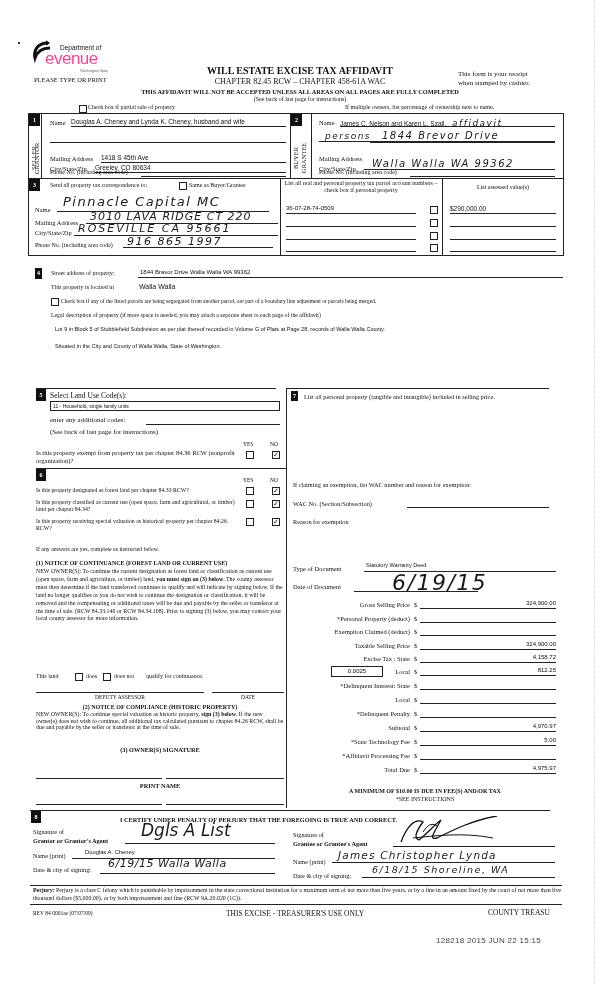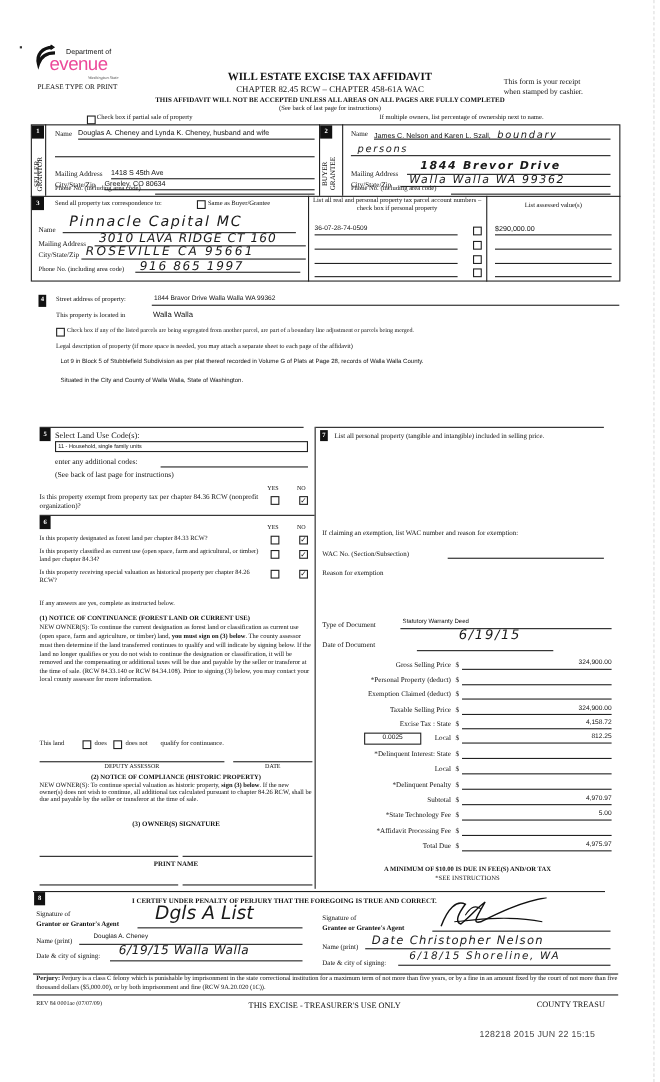--- a/index.html
+++ b/index.html
@@ -77,41 +77,41 @@
   <div class="vline" style="left:311px;top:113px;height:65px;"></div>
   <div class="vert" style="left:292px;top:140px;width:10px;height:36px;">
     <span>BUYER</span>
   </div>
   <div class="vert" style="left:300px;top:140px;width:10px;height:36px;">
     <span>GRANTEE</span>
   </div>
   <span class="abs lbl" style="left:319px;top:119px;">Name</span>
   <span class="abs typed ul" style="left:340px;top:118px;width:215px;height:9px;">
     <span>James C. Nelson and Karen  L. Szall,</span>
-    <span class="hand" style="font-size:9px;margin-left:4px;">boundary</span>
+    <span class="hand" style="font-size:9px;margin-left:4px;">affidavit</span>
   </span>
   <span class="abs hand ul" style="left:319px;top:131px;width:236px;height:11px;font-size:9px;padding-left:6px;">persons</span>
   <span class="abs lbl" style="left:319px;top:155px;">Mailing Address</span>
-  <span class="abs hand ul" style="left:370px;top:146px;width:185px;height:13px;font-size:10px;padding-left:12px;font-weight:bold;">1844 Brevor Drive</span>
+  <span class="abs hand ul" style="left:370px;top:130px;width:185px;height:13px;font-size:10px;padding-left:12px;">1844 Brevor Drive</span>
   <span class="abs lbl" style="left:319px;top:165px;">City/State/Zip</span>
   <span class="abs hand ul" style="left:364px;top:158px;width:191px;height:12px;font-size:10px;padding-left:8px;">Walla Walla WA 99362</span>
   <span class="abs lbl" style="left:319px;top:169px;font-size:6px;">Phone No. (including area code)</span>
   <span class="abs typed ul" style="left:410px;top:168px;width:145px;height:9px;"></span>
 </div>
 
 <div>
   <div class="num" style="left:29px;top:179px;">3</div>
   <span class="abs lbl" style="left:50px;top:182px;font-size:6px;">Send all property tax correspondence to:</span>
   <div class="cb" style="left:179px;top:182px;"></div>
   <span class="abs lbl" style="left:189px;top:182px;font-size:6px;">Same as Buyer/Grantee</span>
 
   <span class="abs lbl" style="left:35px;top:206px;">Name</span>
   <span class="abs hand ul" style="left:57px;top:194px;width:212px;height:18px;font-size:13px;padding-left:6px;">Pinnacle Capital MC</span>
   <span class="abs lbl" style="left:35px;top:219px;">Mailing Address</span>
-  <span class="abs hand ul" style="left:86px;top:210px;width:192px;height:14px;font-size:11px;padding-left:4px;letter-spacing:1px;">3010 LAVA RIDGE CT 160</span>
+  <span class="abs hand ul" style="left:86px;top:210px;width:192px;height:14px;font-size:11px;padding-left:4px;letter-spacing:1px;">3010 LAVA RIDGE CT 220</span>
   <span class="abs lbl" style="left:35px;top:229px;">City/State/Zip</span>
   <span class="abs hand ul" style="left:74px;top:222px;width:204px;height:14px;font-size:11px;padding-left:4px;letter-spacing:2px;">ROSEVILLE CA 95661</span>
   <span class="abs lbl" style="left:35px;top:242px;font-size:6px;">Phone No. (including area code)</span>
   <span class="abs hand ul" style="left:123px;top:235px;width:150px;height:13px;font-size:11px;padding-left:4px;">916 865 1997</span>
 
   <div class="vline" style="left:280px;top:178px;height:78px;"></div>
   <div class="vline" style="left:442px;top:178px;height:78px;"></div>
   <div class="abs center" style="left:282px;top:180px;width:158px;font-size:6px;line-height:7px;">List all real and personal property tax parcel account numbers – check box if personal property</div>
   <div class="abs center" style="left:444px;top:184px;width:118px;font-size:6px;">List assessed value(s)</div>
 
@@ -227,21 +227,21 @@
   <div class="num" style="left:291px;top:391px;width:7px;height:10px;line-height:10px;">7</div>
   <span class="abs" style="left:304px;top:392px;width:240px;font-size:6.3px;line-height:10px;">List all  personal property (tangible and intangible) included in selling price.</span>
   <span class="abs lbl" style="left:293px;top:481px;font-size:6.3px;">If claiming an exemption, list WAC number and reason for exemption:</span>
   <span class="abs lbl" style="left:293px;top:500px;font-size:6.3px;">WAC No. (Section/Subsection)</span>
   <span class="abs ul" style="left:407px;top:500px;width:142px;height:8px;"></span>
   <span class="abs lbl" style="left:293px;top:518px;font-size:6.3px;">Reason for exemption</span>
 
   <span class="abs lbl" style="left:293px;top:565px;font-size:6.5px;">Type of Document</span>
   <span class="abs typed ul" style="left:364px;top:562px;width:192px;height:10px;font-size:5.5px;padding-left:2px;">Statutory Warranty Deed</span>
   <span class="abs lbl" style="left:293px;top:583px;font-size:6.5px;">Date of Document</span>
-  <span class="abs hand ul" style="left:379px;top:570px;width:124px;height:22px;font-size:12px;padding-left:38px;">6/19/15</span>
+  <span class="abs hand ul" style="left:354px;top:570px;width:124px;height:22px;font-size:22px;padding-left:38px;">6/19/15</span>
 
   <div>
     <span class="abs lbl right" style="left:300px;top:601px;width:110px;font-size:6.5px;">Gross Selling Price</span>
     <span class="abs lbl" style="left:414px;top:601px;font-size:6.5px;">$</span>
     <span class="abs typed ul right" style="left:420px;top:600px;width:136px;height:9px;font-size:6px;">324,900.00</span>
   </div>
   <div>
     <span class="abs lbl right" style="left:300px;top:615px;width:110px;font-size:6.5px;">*Personal Property (deduct)</span>
     <span class="abs lbl" style="left:414px;top:615px;font-size:6.5px;">$</span>
     <span class="abs typed ul right" style="left:420px;top:614px;width:136px;height:9px;font-size:6px;"></span>
@@ -323,21 +323,21 @@
   <span class="abs lbl" style="left:293px;top:831px;font-size:6.3px;">Signature of</span>
   <span class="abs lbl bold" style="left:293px;top:840px;font-size:6.3px;">Grantee or Grantee's Agent</span>
   <div class="abs ul" style="left:393px;top:822px;width:162px;height:25px;">
     <svg width="110" height="30" viewBox="0 0 110 30" style="position:absolute;left:0;top:-6px;">
       <path d="M8 26 C14 10 22 2 30 6 C24 14 20 22 26 24 C36 16 42 8 48 4 C40 18 36 24 44 22 C60 14 80 4 104 0" fill="none" stroke="#111" stroke-width="1.3"></path>
       <path d="M20 22 C40 20 70 16 100 22" fill="none" stroke="#111" stroke-width="1"></path>
       <path d="M30 16 C34 10 38 6 44 10" fill="none" stroke="#111" stroke-width="1"></path>
     </svg>
   </div>
   <span class="abs lbl" style="left:293px;top:858px;font-size:6.3px;">Name (print)</span>
-  <span class="abs hand ul" style="left:332px;top:849px;width:223px;height:14px;font-size:10.5px;padding-left:6px;letter-spacing:1.2px;">Date Christopher Nelson</span>
+  <span class="abs hand ul" style="left:332px;top:849px;width:223px;height:14px;font-size:10.5px;padding-left:6px;letter-spacing:1.2px;">James Christopher Lynda</span>
   <span class="abs lbl" style="left:293px;top:872px;font-size:6.3px;">Date &amp; city of signing:</span>
   <span class="abs hand ul" style="left:362px;top:864px;width:193px;height:14px;font-size:9.5px;padding-left:10px;">6/18/15  Shoreline, WA</span>
 </div>
 
 <div class="hline" style="left:30px;top:885px;width:532px;"></div>
 <div class="abs" style="left:33px;top:887px;width:530px;font-size:5.9px;line-height:7.8px;">
   <b>Perjury:</b><span> Perjury is a class C felony which is punishable by imprisonment in the state correctional institution for a maximum term of not more than five years, or by a fine in an amount fixed by the court of not more than five thousand dollars ($5,000.00), or by both imprisonment and fine (RCW 9A.20.020 (1C)).</span>
 </div>
 <div class="hline" style="left:30px;top:904px;width:532px;"></div>
 <span class="abs lbl" style="left:33px;top:910px;font-size:5.5px;">REV 84 0001ae (07/07/09)</span>

